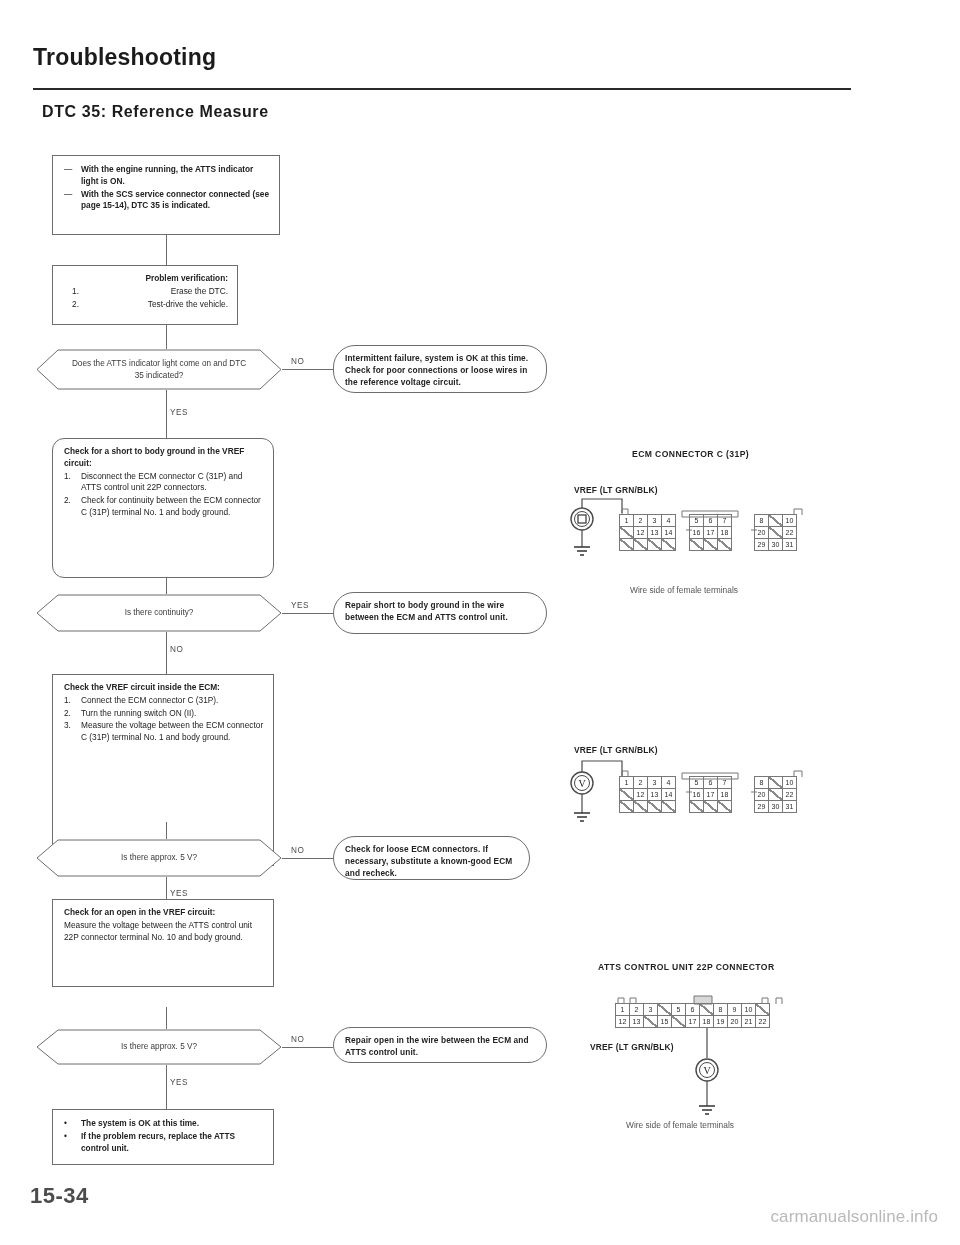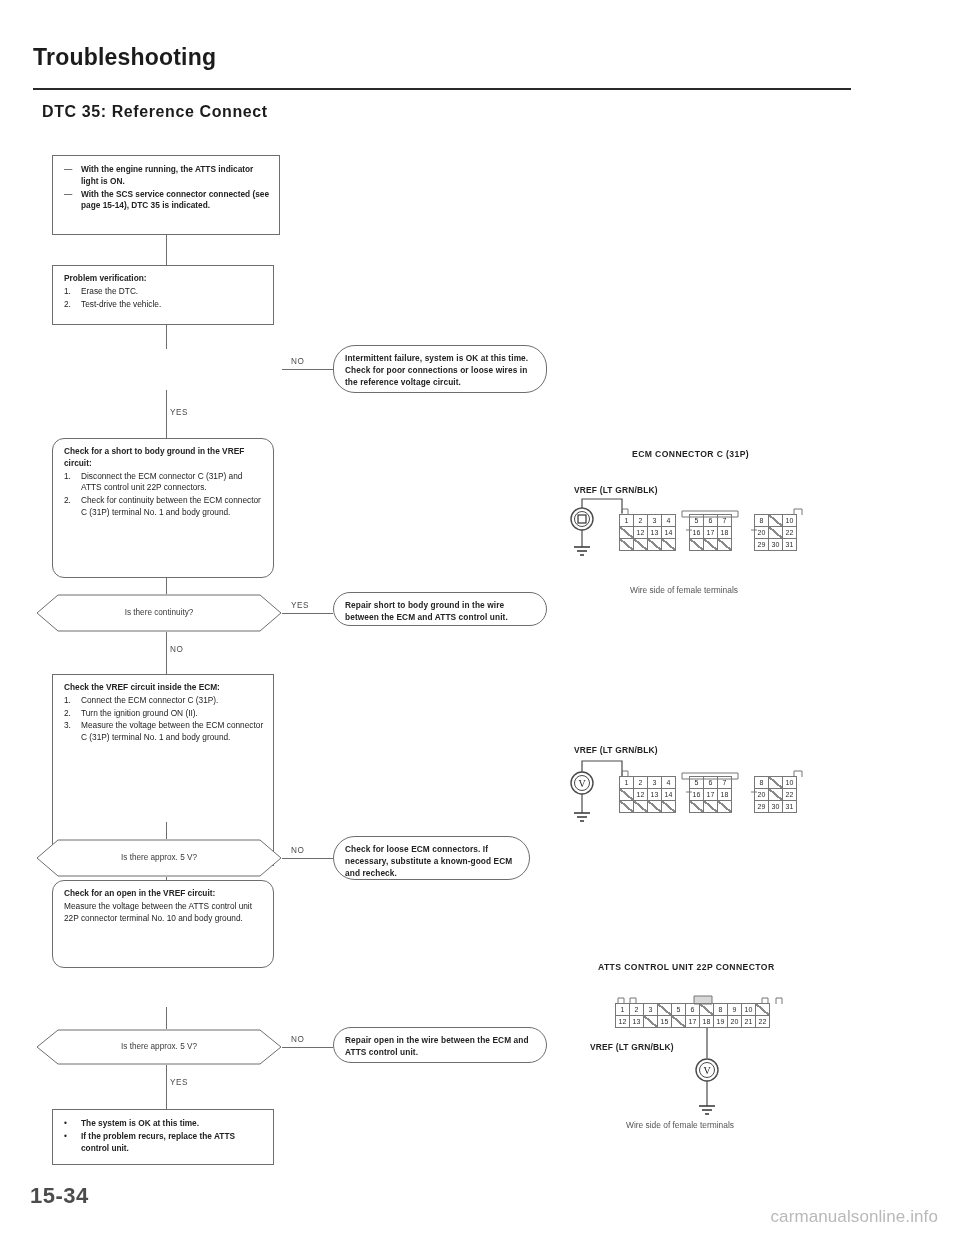--- a/index.html
+++ b/index.html
@@ -210,53 +210,59 @@
     letter-spacing: 0.1px;
   }
 </style>
 </head>
 <body>
 
 <div class="page">
 
   <div id="page-title">Troubleshooting</div>
   <div id="header-rule"></div>
-  <div id="section-title">DTC 35: Reference Connect</div>
+  <div id="section-title">DTC 35: Reference Measure</div>
 
   <div class="box" id="symptom-box" style="left:52px; top:155px; width:228px; height:80px;">
     <ul>
       <li>
         <span class="marker">—</span>
         <span class="bold">With the engine running, the ATTS indicator light is ON.</span>
       </li>
       <li>
         <span class="marker">—</span>
         <span class="bold">With the SCS service connector connected (see page 15-14), DTC 35 is indicated.</span>
       </li>
     </ul>
   </div>
 
   <div class="vline" style="left:166px; top:235px; height:30px;"></div>
 
-  <div class="box" id="problem-verification-box" style="left:52px; top:265px; width:222px; height:60px;">
+  <div class="box" id="problem-verification-box" style="left:52px; top:265px; width:186px; height:60px;text-align:right;">
     <span class="hdr">Problem verification:</span>
     <ul>
       <li>
         <span class="marker">1.</span>
         <span>Erase the DTC.</span>
       </li>
       <li>
         <span class="marker">2.</span>
         <span>Test-drive the vehicle.</span>
       </li>
     </ul>
   </div>
 
   <div class="vline" style="left:166px; top:325px; height:24px;"></div>
 
+  <div class="decision" style="left:36px; top:349px; width:246px; height:41px;">
+    <svg class="hexshape" viewBox="0 0 246 41" preserveAspectRatio="none">
+      <polygon points="1,20.5 22,1 224,1 245,20.5 224,40 22,40" fill="#fff" stroke="#6d6d6d" stroke-width="1" vector-effect="non-scaling-stroke"></polygon>
+    </svg>
+    <span class="dtext">Does the ATTS indicator light come on and DTC 35 indicated?</span>
+  </div>
   <div class="hline" style="left:282px; top:369px; width:51px;"></div>
   <div class="branch-label" style="left:291px; top:357px;">NO</div>
   <div class="vline" style="left:166px; top:390px; height:48px;"></div>
   <div class="branch-label" style="left:170px; top:408px;">YES</div>
 
   <div class="box heavy" id="result-1" style="left:333px; top:345px; width:214px; height:48px;">
     <span>Intermittent failure, system is OK at this time. Check for poor connections or loose wires in the reference voltage circuit.</span>
   </div>
 
   <div class="box" id="check-short-box" style="left:52px; top:438px; width:222px; height:140px;border-radius:12px;">
@@ -279,34 +285,34 @@
     <svg class="hexshape" viewBox="0 0 246 38" preserveAspectRatio="none">
       <polygon points="1,19 22,1 224,1 245,19 224,37 22,37" fill="#fff" stroke="#6d6d6d" stroke-width="1" vector-effect="non-scaling-stroke"></polygon>
     </svg>
     <span class="dtext">Is there continuity?</span>
   </div>
   <div class="hline" style="left:282px; top:613px; width:51px;"></div>
   <div class="branch-label" style="left:291px; top:601px;">YES</div>
   <div class="vline" style="left:166px; top:632px; height:42px;"></div>
   <div class="branch-label" style="left:170px; top:645px;">NO</div>
 
-  <div class="box heavy" id="result-2" style="left:333px; top:592px; width:214px; height:34px;">
+  <div class="box heavy" id="result-2" style="left:333px; top:592px; width:214px; height:42px;">
     <span>Repair short to body ground in the wire between the ECM and ATTS control unit.</span>
   </div>
 
   <div class="box" id="check-ecm-box" style="left:52px; top:674px; width:222px; height:192px;">
     <span class="hdr">Check the VREF circuit inside the ECM:</span>
     <ul>
       <li>
         <span class="marker">1.</span>
         <span>Connect the ECM connector C (31P).</span>
       </li>
       <li>
         <span class="marker">2.</span>
-        <span>Turn the ignition ground ON (II).</span>
+        <span>Turn the running switch ON (II).</span>
       </li>
       <li>
         <span class="marker">3.</span>
         <span>Measure the voltage between the ECM connector C (31P) terminal No. 1 and body ground.</span>
       </li>
     </ul>
   </div>
 
   <div class="vline" style="left:166px; top:822px; height:17px;"></div>
 
@@ -318,21 +324,21 @@
   </div>
   <div class="hline" style="left:282px; top:858px; width:51px;"></div>
   <div class="branch-label" style="left:291px; top:846px;">NO</div>
   <div class="vline" style="left:166px; top:877px; height:42px;"></div>
   <div class="branch-label" style="left:170px; top:889px;">YES</div>
 
   <div class="box heavy" id="result-3" style="left:333px; top:836px; width:197px; height:44px;">
     <span>Check for loose ECM connectors. If necessary, substitute a known-good ECM and recheck.</span>
   </div>
 
-  <div class="box" id="check-open-box" style="left:52px; top:880px; width:222px; height:88px;border-radius:12px;">
+  <div class="box" id="check-open-box" style="left:52px; top:899px; width:222px; height:88px;">
     <span class="hdr">Check for an open in the VREF circuit:</span>
     <span>Measure the voltage between the ATTS control unit 22P connector terminal No. 10 and body ground.</span>
   </div>
 
   <div class="vline" style="left:166px; top:1007px; height:22px;"></div>
 
   <div class="decision" style="left:36px; top:1029px; width:246px; height:36px;">
     <svg class="hexshape" viewBox="0 0 246 36" preserveAspectRatio="none">
       <polygon points="1,18 22,1 224,1 245,18 224,35 22,35" fill="#fff" stroke="#6d6d6d" stroke-width="1" vector-effect="non-scaling-stroke"></polygon>
     </svg>

